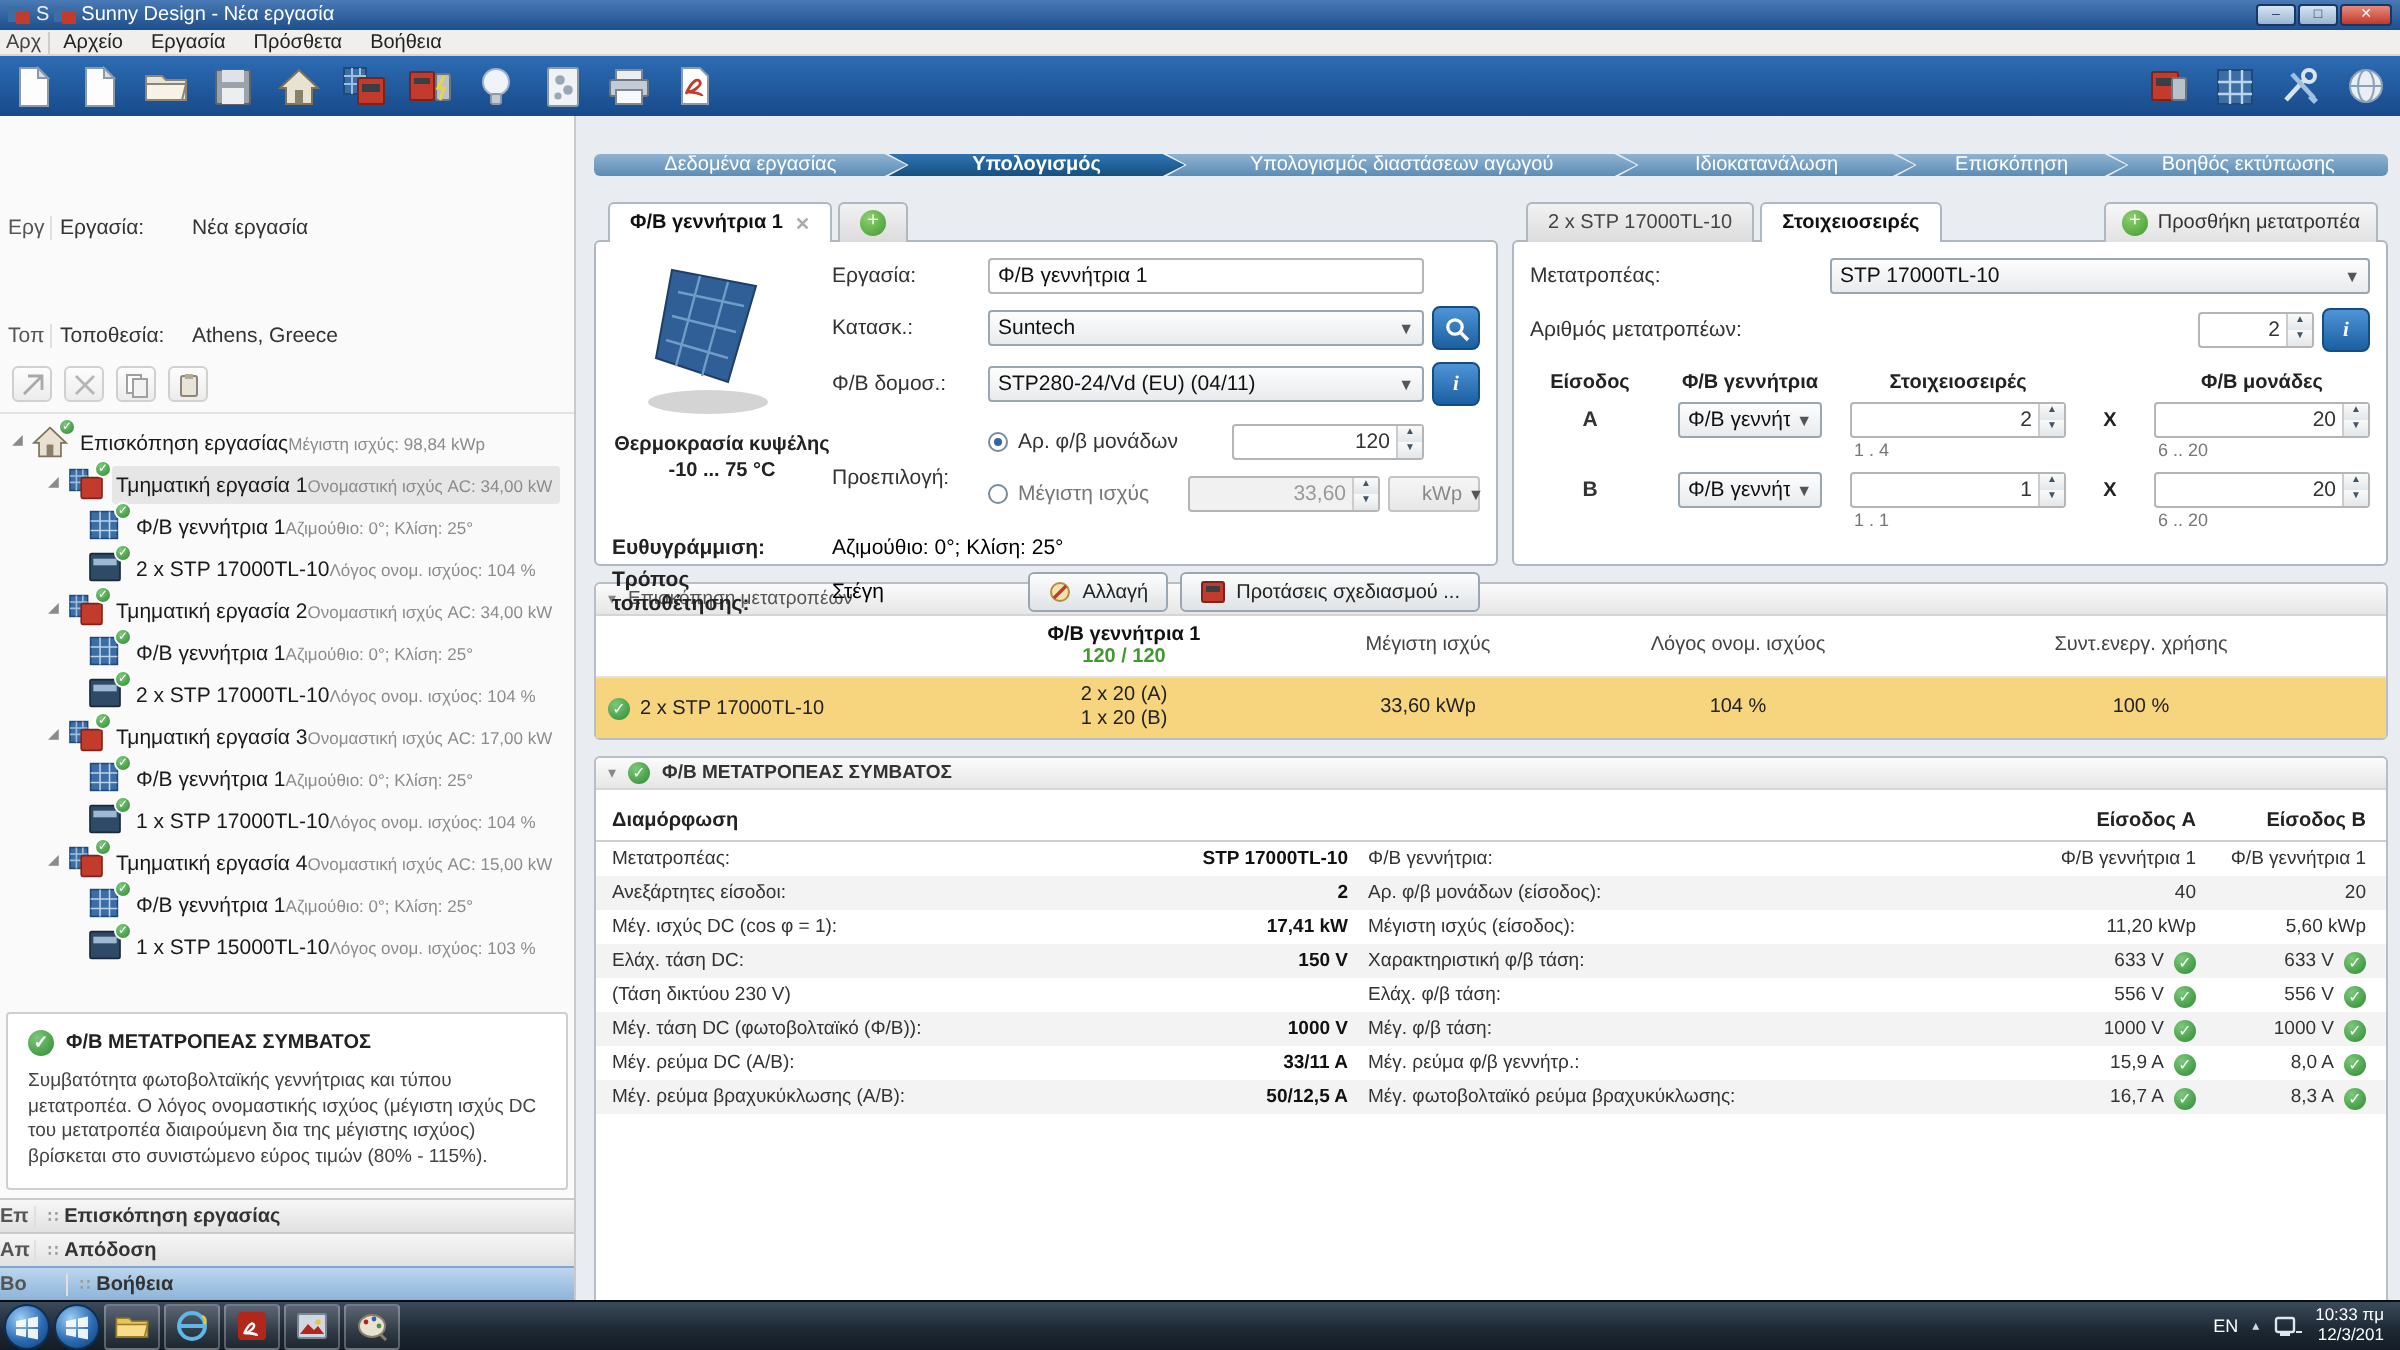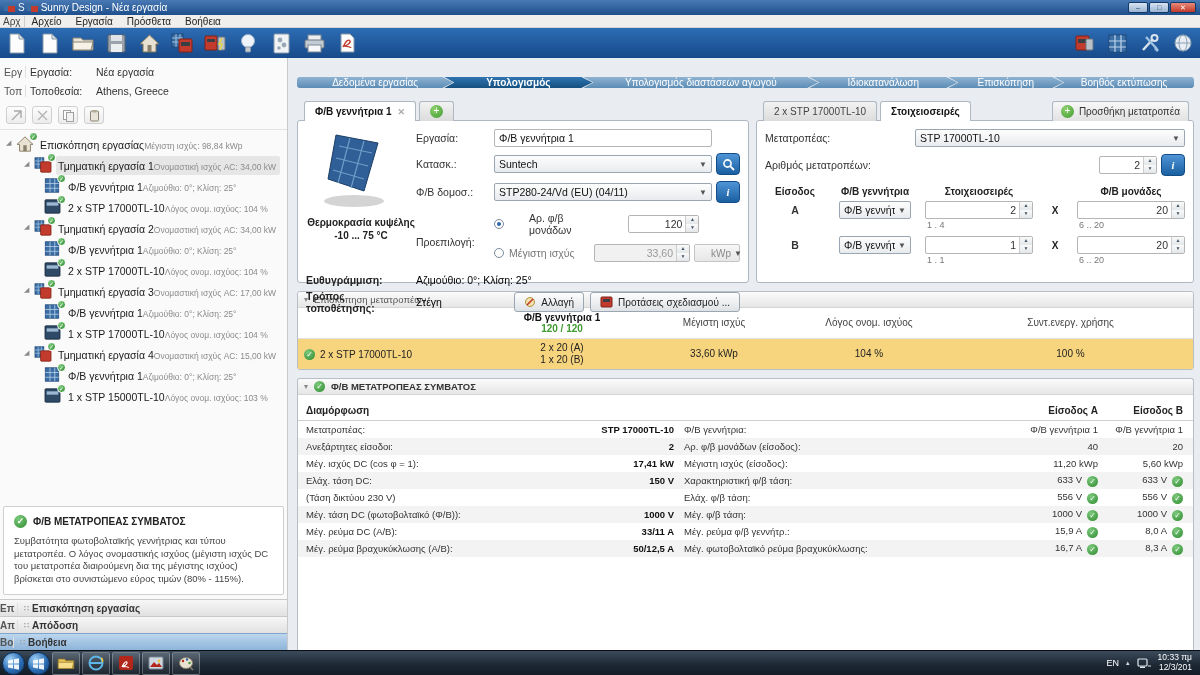--- a/index.html
+++ b/index.html
@@ -17,21 +17,21 @@
   .menu-item{padding:0 7px;}
   .menu-ghost{color:#444;border-right:1px solid #cfcdc9;padding:0 3px;}
   .toolbar{height:30px;background:linear-gradient(#2d6cb4,#174a8a);display:flex;align-items:center;padding:0 6px;gap:11px;}
   .tb-ic{width:22px;height:22px;display:flex;align-items:center;justify-content:center;}
   .tb-spacer{flex:1;}
 
   
   .workspace{position:absolute;top:58px;left:0;right:0;bottom:25px;display:flex;}
   .left-panel{width:288px;background:#fafafa;border-right:1px solid #c9c9c9;display:flex;flex-direction:column;position:relative;}
   .proj-info{padding:8px 6px 4px 4px;font-size:10.5px;color:#333;}
-  .proj-row{display:flex;margin-bottom:7px;}
+  .proj-row{display:flex;margin-bottom:7px;margin-top:42px;}
   .ghost-cell{width:22px;color:#555;border-right:1px solid #e0e0e0;margin-right:4px;overflow:hidden;flex:0 0 auto;}
   .proj-label{width:66px;flex:0 0 auto;}
   .mini-toolbar{display:flex;gap:6px;padding:3px 6px 5px 6px;border-bottom:1px solid #e3e3e3;}
   .mini-btn{width:20px;height:18px;border:1px solid #d0d0d0;border-radius:3px;background:linear-gradient(#fdfdfd,#ececec);display:flex;align-items:center;justify-content:center;}
   .tree{flex:1;overflow:hidden;padding-top:4px;}
   .tnode{display:flex;align-items:flex-start;padding:1px 2px;position:relative;}
   .tnode.sel .ttx{background:#e6e6e6;border-radius:2px;}
   .lvl0{padding-left:6px}.lvl1{padding-left:24px}.lvl2{padding-left:44px}
   .tw{width:10px;font-size:7px;color:#8a8a8a;margin-top:4px;flex:0 0 auto;}
   .tico{position:relative;width:18px;height:16px;margin-right:4px;margin-top:1px;flex:0 0 auto;}
@@ -472,21 +472,21 @@
           <span class="ghost-cell" style="width:18px">Επ</span>
           <span class="grip">∷</span>
           <span>Επισκόπηση εργασίας</span>
         </div>
         <div class="acc-row">
           <span class="ghost-cell" style="width:18px">Απ</span>
           <span class="grip">∷</span>
           <span>Απόδοση</span>
         </div>
         <div class="acc-row sel">
-          <span class="ghost-cell" style="width:14px">Βο</span>
+          <span class="ghost-cell" style="width:34px">Βο</span>
           <span class="grip">∷</span>
           <span>Βοήθεια</span>
         </div>
       </div>
     </div>
 
     <div class="main">
 
       <div class="wizard">
         <div class="wstep" style="flex:1.55">Δεδομένα εργασίας</div>
@@ -544,21 +544,21 @@
                 <span class="flabel">Φ/Β δομοσ.:</span>
                 <span class="dd">
                   <span class="dd-val">STP280-24/Vd (EU) (04/11)</span>
                   <span class="dd-arrow">▼</span>
                 </span>
                 <span class="sq-btn" style="font-style:italic;font-family:'Liberation Serif',serif;font-weight:bold;">i</span>
               </div>
               <div class="frow" style="align-items:center;margin-top:9px;">
                 <span class="flabel" style="padding-top:10px">Προεπιλογή:</span>
                 <div style="flex:1;min-width:0;">
-                  <div class="frow" style="margin-bottom:8px;gap:20px;">
+                  <div class="frow" style="margin-bottom:8px;">
                     <span class="radio on"></span>
                     <span>Αρ. φ/β μονάδων</span>
                     <span style="flex:1"></span>
                     <span class="spin" style="width:96px">
                       <span class="spin-val">120</span>
                       <span class="spin-btns">
                           <span class="sb">▲</span>
                           <span class="sb">▼</span>
                         </span>
                     </span>

